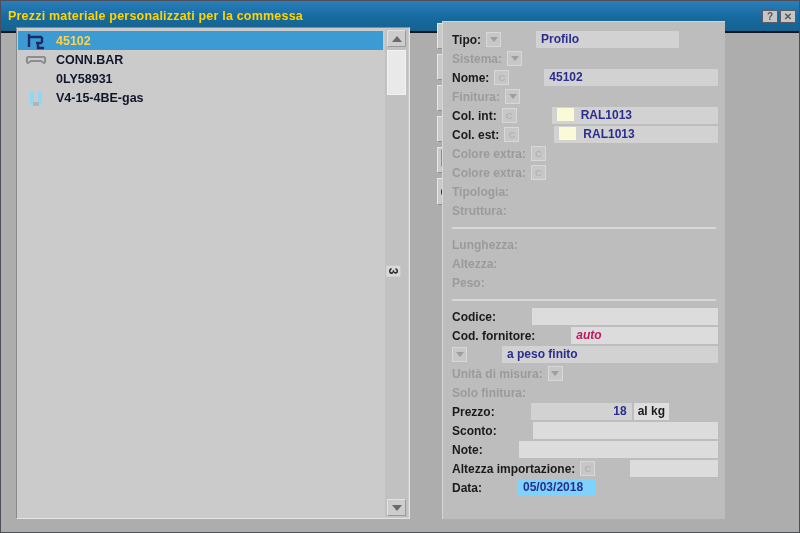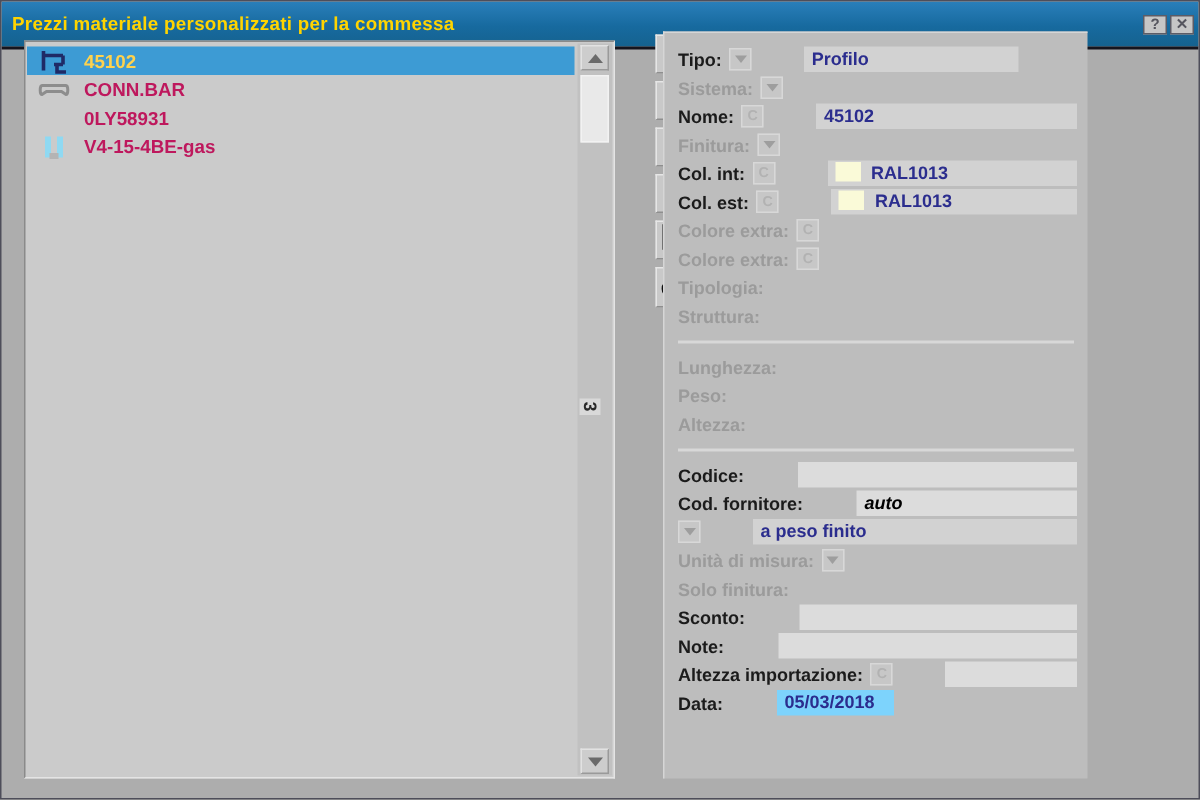--- a/index.html
+++ b/index.html
@@ -32,21 +32,21 @@
   
   .list-panel{
     position:absolute; left:15px; top:26px; width:394px; height:492px;
     background:#cbcbcb;
     border-top:1px solid #8a8a8a; border-left:1px solid #8a8a8a;
     border-bottom:1px solid #e4e4e4; border-right:1px solid #e4e4e4;
   }
   .list-rows{ position:absolute; left:1px; top:3px; right:26px; }
   .list-item{
     display:flex; align-items:center; height:19px; padding-left:5px;
-    color:#be185d; font-weight:bold; font-size:12.5px; white-space:nowrap;
+    color:#0f172a; font-weight:bold; font-size:12.5px; white-space:nowrap;
   }
   .list-item .ic{ width:26px; margin-right:7px; display:flex; justify-content:center; align-items:center; flex:0 0 26px;}
   .list-item.selected{ background:#3d9bd4; color:#ffd24d; }
 
   
   .v-scroll{
     position:absolute; top:1px; right:1px; bottom:1px; width:23px;
     background:#c1c1c1;
   }
   .scroll-btn{
@@ -95,21 +95,21 @@
     font-size:9.5px; font-weight:bold; color:#b2b2b2;
   }
   .tri-sm{ width:0;height:0;border-left:4px solid transparent;border-right:4px solid transparent;border-top:5px solid #9e9e9e; }
   .field{
     background:#d2d2d2; height:17px; line-height:17px;
     font-weight:bold; font-size:12px; color:#2b2d8e;
     padding:0 5px; white-space:nowrap; overflow:hidden;margin-left:31px;
   }
   .field.grow{ flex:1; }
   .field.lighter{ background:#dcdcdc; }
-  .field.auto-val{ color:#000000; font-style:italic; }
+  .field.auto-val{ color:#be185d; font-style:italic; }
   .field.right{ text-align:right; }
   .w-tipo{ width:143px; } .w-prezzo{ width:101px; } .w-data{ width:78px; background:#7dd3fc; }
   .swatch{
     display:inline-block; width:17px; height:13px; background:#fafad8;
     vertical-align:-2px; margin-right:7px;
   }
   .unit-chip{
     background:#dedede; height:17px; line-height:17px; padding:0 4px;
     margin-left:2px; font-weight:bold; font-size:12px; color:#1b1b1b;
   }
@@ -272,24 +272,24 @@
     </div>
 
     <div class="sep-zone">
         <span class="line"></span>
       </div>
 
     <div class="row">
       <span class="lbl dis">Lunghezza:</span>
     </div>
     <div class="row">
+      <span class="lbl dis">Altezza:</span>
+    </div>
+    <div class="row">
       <span class="lbl dis">Peso:</span>
-    </div>
-    <div class="row">
-      <span class="lbl dis">Altezza:</span>
     </div>
 
     <div class="sep-zone">
         <span class="line"></span>
       </div>
 
     <div class="row">
       <span class="lbl">Codice:</span>
       <span class="field grow lighter"></span>
     </div>
@@ -310,20 +310,25 @@
       <span class="lbl dis">Unità di misura:</span>
       <span class="sq">
           <span class="tri-sm"></span>
         </span>
     </div>
 
     <div class="row">
       <span class="lbl dis">Solo finitura:</span>
     </div>
 
+    <div class="row">
+      <span class="lbl">Prezzo:</span>
+      <span class="field w-prezzo right">18</span>
+      <span class="unit-chip">al kg</span>
+    </div>
 
     <div class="row">
       <span class="lbl">Sconto:</span>
       <span class="field grow lighter"></span>
     </div>
 
     <div class="row">
       <span class="lbl">Note:</span>
       <span class="field grow lighter"></span>
     </div>

